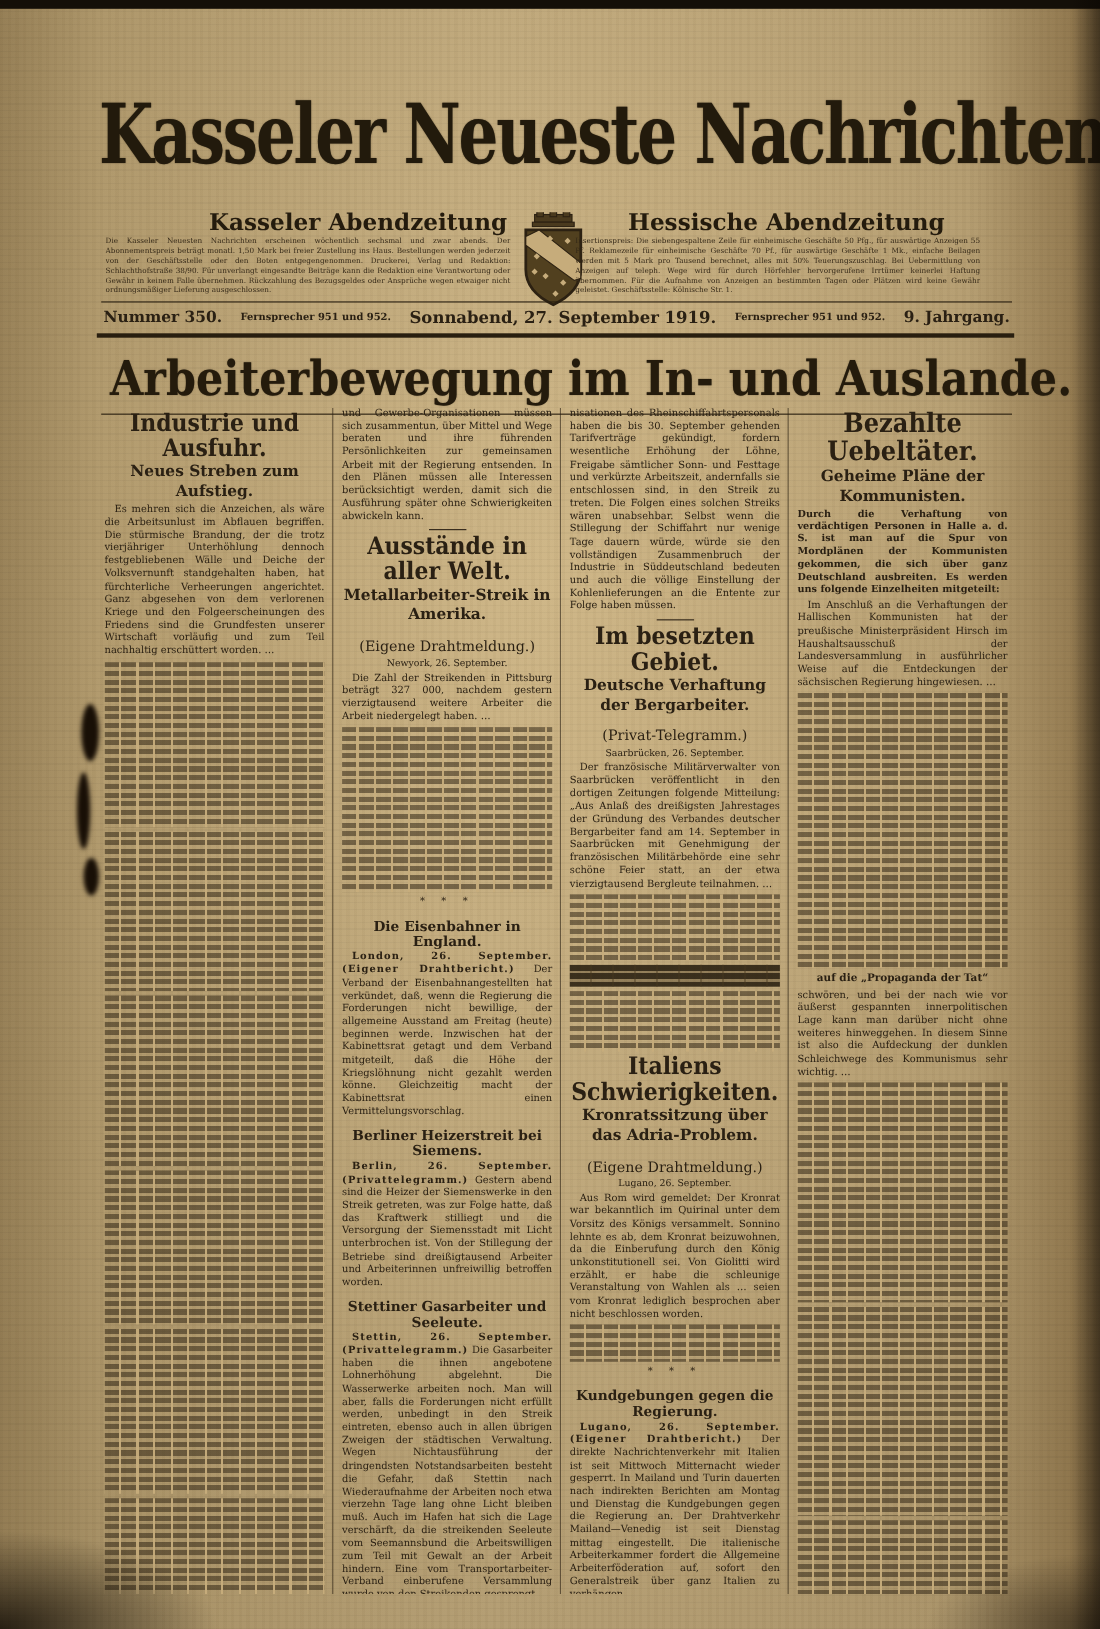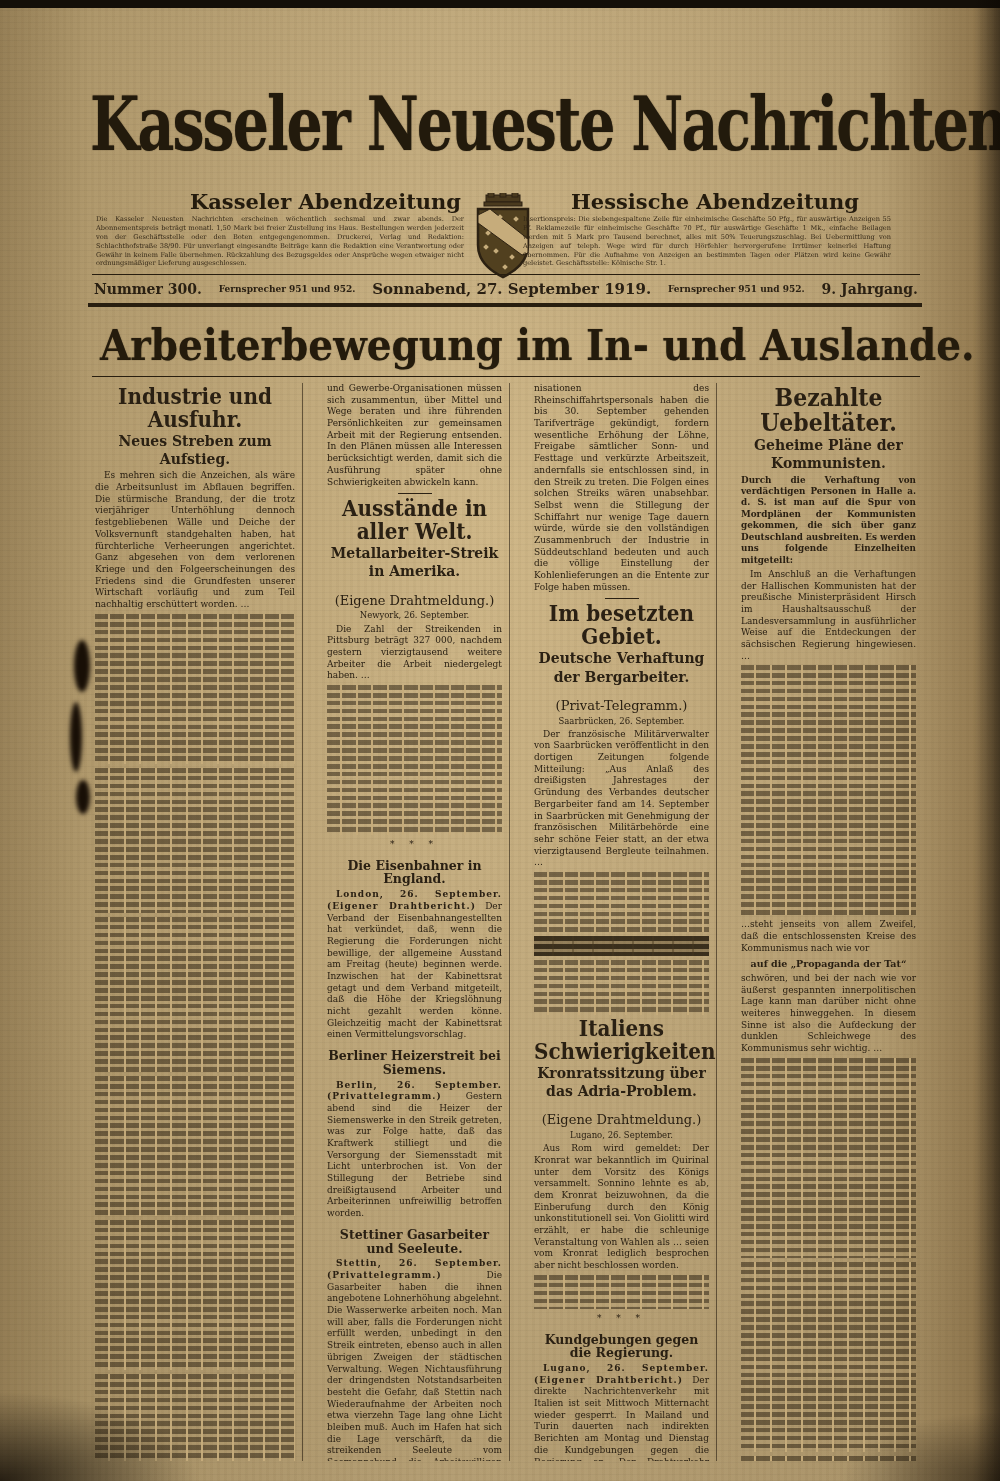--- a/index.html
+++ b/index.html
@@ -64,28 +64,28 @@
   .dl-date{font-size:15px;font-weight:bold;}
 
   .headline{
     position:absolute;left:100px;top:312px;width:810px;text-align:center;
     font-size:39px;font-weight:bold;letter-spacing:0;line-height:1.2;
     color:#241b0c;text-shadow:0 0 1px rgba(30,22,10,0.6);
     transform:scaleY(1.12);transform-origin:top center;white-space:nowrap;
   }
 
   .columns{
-    position:absolute;left:95px;top:376px;width:828px;height:1078px;
+    position:absolute;left:95px;top:364px;width:828px;height:1078px;
     display:flex;
   }
   .col{
     width:25%;box-sizing:border-box;padding:0 7px 0 0;overflow:hidden;
     font-size:9px;line-height:1.3;text-align:justify;
   }
-  .col + .col{border-left:1px solid rgba(40,30,16,0.6);padding-left:24px;}
+  .col + .col{border-left:1px solid rgba(40,30,16,0.6);padding-left:8px;}
 
   .h-major{font-size:20px;font-weight:bold;text-align:center;line-height:1.05;margin:4px 0 3px;
     transform:scaleY(1.1);}
   .h-major.xl{font-size:22px;}
   .h-minor{font-size:12.5px;font-weight:bold;text-align:center;line-height:1.1;margin:8px 0 3px;}
   .h-sub{font-size:14px;font-weight:bold;text-align:center;margin:0 0 2px;}
   .credit{font-size:13px;text-align:center;margin:12px 0 1px;}
   .place{font-size:8.5px;text-align:center;margin:0 0 2px;}
   .lead{font-size:8.8px;font-weight:bold;margin:0 0 3px;}
   p.body{margin:0 0 3px;text-indent:9px;}
@@ -139,21 +139,21 @@
       </g>
     </svg>
   </div>
 
   <div class="imprint left">Die Kasseler Neuesten Nachrichten erscheinen wöchentlich sechsmal und zwar abends. Der Abonnementspreis beträgt monatl. 1,50 Mark bei freier Zustellung ins Haus. Bestellungen werden jederzeit von der Geschäftsstelle oder den Boten entgegengenommen. Druckerei, Verlag und Redaktion: Schlachthofstraße 38/90. Für unverlangt eingesandte Beiträge kann die Redaktion eine Verantwortung oder Gewähr in keinem Falle übernehmen. Rückzahlung des Bezugsgeldes oder Ansprüche wegen etwaiger nicht ordnungsmäßiger Lieferung ausgeschlossen.</div>
   <div class="imprint right">Insertionspreis: Die siebengespaltene Zeile für einheimische Geschäfte 50 Pfg., für auswärtige Anzeigen 55 Pf. Reklamezeile für einheimische Geschäfte 70 Pf., für auswärtige Geschäfte 1 Mk., einfache Beilagen werden mit 5 Mark pro Tausend berechnet, alles mit 50% Teuerungszuschlag. Bei Uebermittlung von Anzeigen auf teleph. Wege wird für durch Hörfehler hervorgerufene Irrtümer keinerlei Haftung übernommen. Für die Aufnahme von Anzeigen an bestimmten Tagen oder Plätzen wird keine Gewähr geleistet. Geschäftsstelle: Kölnische Str. 1.</div>
 
   <div class="rule rule-datetop"></div>
 
   <div class="dateline">
-    <span class="dl-issue">Nummer 300.</span>
+    <span class="dl-issue">Nummer 350.</span>
     <span class="dl-phone">Fernsprecher 951 und 952.</span>
     <span class="dl-date">Sonnabend, 27. September 1919.</span>
     <span class="dl-phone">Fernsprecher 951 und 952.</span>
     <span class="dl-volume">9. Jahrgang.</span>
   </div>
 
   <div class="rule rule-datebottom"></div>
 
   <div class="headline">Arbeiterbewegung im In- und Auslande.</div>
 
@@ -227,21 +227,20 @@
       <div class="h-major">Der Markkurs fällt wieder.</div>
 
     </div>
 
     <div class="col">
       <div class="h-major xl">Bezahlte Uebeltäter.</div>
       <div class="h-sub">Geheime Pläne der Kommunisten.</div>
       <p class="lead">Durch die Verhaftung von verdächtigen Personen in Halle a. d. S. ist man auf die Spur von Mordplänen der Kommunisten gekommen, die sich über ganz Deutschland ausbreiten. Es werden uns folgende Einzelheiten mitgeteilt:</p>
       <p class="body">Im Anschluß an die Verhaftungen der Hallischen Kommunisten hat der preußische Ministerpräsident Hirsch im Haushaltsausschuß der Landesversammlung in ausführlicher Weise auf die Entdeckungen der sächsischen Regierung hingewiesen. …</p>
       <div class="greek" style="height:250px"></div>
-      <p class="body" style="text-indent:0">…steht jenseits von allem Zweifel, daß die entschlossensten Kreise des Kommunismus nach wie vor</p>
       <div class="pull">auf die „Propaganda der Tat“</div>
       <p class="body" style="text-indent:0">schwören, und bei der nach wie vor äußerst gespannten innerpolitischen Lage kann man darüber nicht ohne weiteres hinweggehen. In diesem Sinne ist also die Aufdeckung der dunklen Schleichwege des Kommunismus sehr wichtig. …</p>
       <div class="greek" style="height:200px"></div>
       <div class="greek" style="height:190px"></div>
       <div class="greek" style="height:120px"></div>
     </div>
 
   </div>
 </div>
 

